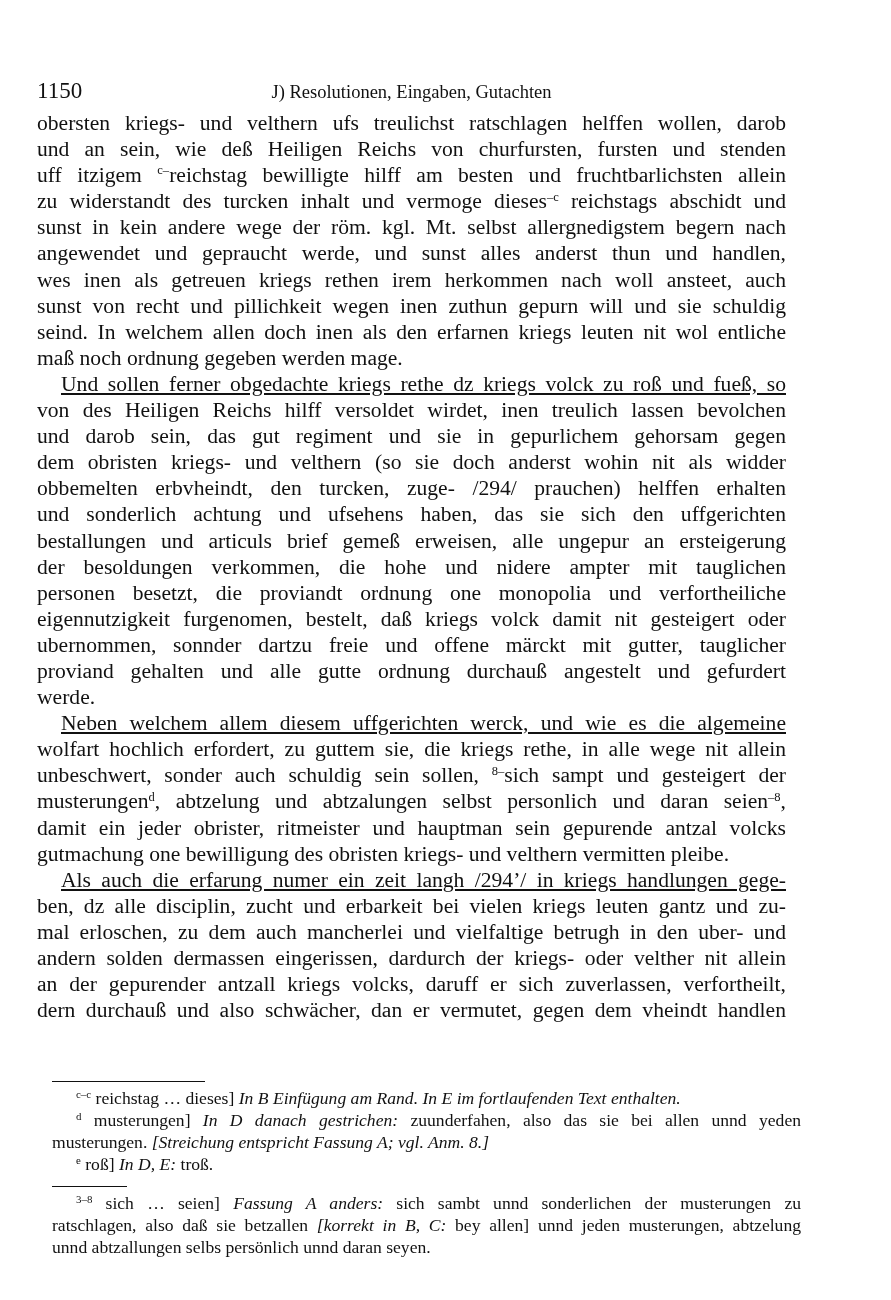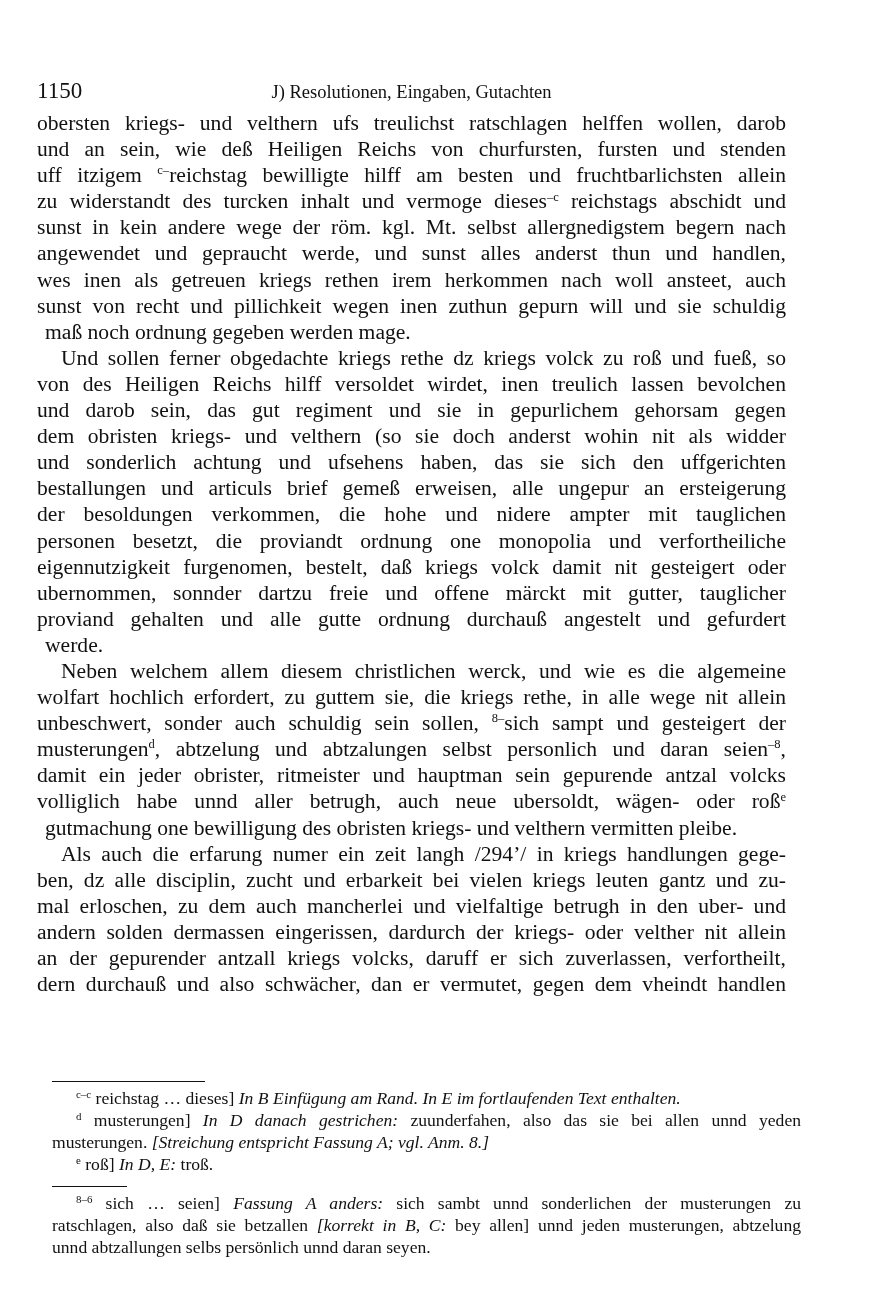--- a/index.html
+++ b/index.html
@@ -56,24 +56,24 @@
     .line {
       display: block;
       height: 26.1px;
       white-space: nowrap;
       text-align: justify;
       text-align-last: justify;
       overflow: visible;
     }
     .line.last {
       text-align-last: left;
-      margin-left: 8px;
     }
     .line.indent {
       padding-left: 24px;
+      text-decoration: underline;
     }
     sup, .sup {
       font-size: 0.58em;
       line-height: 0;
       position: relative;
       vertical-align: baseline;
       top: -0.62em;
     }
     .footnotes {
       position: absolute;
@@ -122,45 +122,46 @@
 
     <div>
       <span class="line">obersten kriegs- und velthern ufs treulichst ratschlagen helffen wollen, darob</span>
       <span class="line">und an sein, wie deß Heiligen Reichs von churfursten, fursten und stenden</span>
       <span class="line"><span>uff itzigem </span><span class="sup">c–</span><span>reichstag bewilligte hilff am besten und fruchtbarlichsten allein</span></span>
       <span class="line"><span>zu widerstandt des turcken inhalt und vermoge dieses</span><span class="sup">–c</span><span> reichstags abschidt und</span></span>
       <span class="line">sunst in kein andere wege der röm. kgl. Mt. selbst allergnedigstem begern nach</span>
       <span class="line">angewendet und gepraucht werde, und sunst alles anderst thun und handlen,</span>
       <span class="line">wes inen als getreuen kriegs rethen irem herkommen nach woll ansteet, auch</span>
       <span class="line">sunst von recht und pillichkeit wegen inen zuthun gepurn will und sie schuldig</span>
+      <span class="line">seind. In welchem allen doch inen als den erfarnen kriegs leuten nit wol entliche</span>
       <span class="line last">maß noch ordnung gegeben werden mage.</span>
     </div>
 
     <div>
       <span class="line indent">Und sollen ferner obgedachte kriegs rethe dz kriegs volck zu roß und fueß, so</span>
       <span class="line">von des Heiligen Reichs hilff versoldet wirdet, inen treulich lassen bevolchen</span>
       <span class="line">und darob sein, das gut regiment und sie in gepurlichem gehorsam gegen</span>
       <span class="line">dem obristen kriegs- und velthern (so sie doch anderst wohin nit als widder</span>
+      <span class="line">obbemelten erbvheindt, den turcken, zuge- /294/ prauchen) helffen erhalten</span>
       <span class="line">und sonderlich achtung und ufsehens haben, das sie sich den uffgerichten</span>
       <span class="line">bestallungen und articuls brief gemeß erweisen, alle ungepur an ersteigerung</span>
       <span class="line">der besoldungen verkommen, die hohe und nidere ampter mit tauglichen</span>
       <span class="line">personen besetzt, die proviandt ordnung one monopolia und verfortheiliche</span>
       <span class="line">eigennutzigkeit furgenomen, bestelt, daß kriegs volck damit nit gesteigert oder</span>
       <span class="line">ubernommen, sonnder dartzu freie und offene märckt mit gutter, tauglicher</span>
       <span class="line">proviand gehalten und alle gutte ordnung durchauß angestelt und gefurdert</span>
       <span class="line last">werde.</span>
     </div>
 
     <div>
-      <span class="line indent">Neben welchem allem diesem christlichen werck, und wie es die algemeine</span>
+      <span class="line indent">Neben welchem allem diesem uffgerichten werck, und wie es die algemeine</span>
       <span class="line">wolfart hochlich erfordert, zu guttem sie, die kriegs rethe, in alle wege nit allein</span>
       <span class="line"><span>unbeschwert, sonder auch schuldig sein sollen, </span><span class="sup">8–</span><span>sich sampt und gesteigert der</span></span>
       <span class="line"><span>musterungen</span><span class="sup">d</span><span>, abtzelung und abtzalungen selbst personlich und daran seien</span><span class="sup">–8</span><span>,</span></span>
       <span class="line">damit ein jeder obrister, ritmeister und hauptman sein gepurende antzal volcks</span>
-      <span class="line"><span>volliglich habe unnd aller betrugh, auch neue ubersoldt, wägen- oder roß</span><span class="sup">e</span></span>
       <span class="line last">gutmachung one bewilligung des obristen kriegs- und velthern vermitten pleibe.</span>
     </div>
 
     <div>
       <span class="line indent">Als auch die erfarung numer ein zeit langh /294’/ in kriegs handlungen gege-</span>
       <span class="line">ben, dz alle disciplin, zucht und erbarkeit bei vielen kriegs leuten gantz und zu-</span>
       <span class="line">mal erloschen, zu dem auch mancherlei und vielfaltige betrugh in den uber- und</span>
       <span class="line">andern solden dermassen eingerissen, dardurch der kriegs- oder velther nit allein</span>
       <span class="line">an der gepurender antzall kriegs volcks, daruff er sich zuverlassen, verfortheilt,</span>
       <span class="line">dern durchauß und also schwächer, dan er vermutet, gegen dem vheindt handlen</span>
@@ -170,18 +171,18 @@
   <div class="footnotes fn-block-1">
     <div class="fn-rule r1"></div>
     <span class="fn-line indent last"><span class="fn-mark">c–c</span> <span>reichstag … dieses]</span><em> In B Einfügung am Rand. In E im fortlaufenden Text enthalten.</em></span>
     <span class="fn-line indent"><span class="fn-mark">d</span> <span>musterungen]</span><em> In D danach gestrichen:</em><span> zuunderfahen, also das sie bei allen unnd yeden</span></span>
     <span class="fn-line last"><span>musterungen. </span><em>[Streichung entspricht Fassung A; vgl. Anm. 8.]</em></span>
     <span class="fn-line indent last"><span class="fn-mark">e</span> <span>roß]</span><em> In D, E:</em><span> troß.</span></span>
   </div>
 
   <div class="footnotes fn-block-2">
     <div class="fn-rule r2"></div>
-    <span class="fn-line indent"><span class="fn-mark">8–6</span> <span>sich … seien]</span><em> Fassung A anders:</em><span> sich sambt unnd sonderlichen der musterungen zu</span></span>
+    <span class="fn-line indent"><span class="fn-mark">3–8</span> <span>sich … seien]</span><em> Fassung A anders:</em><span> sich sambt unnd sonderlichen der musterungen zu</span></span>
     <span class="fn-line"><span>ratschlagen, also daß sie betzallen </span><em>[korrekt in B, C:</em><span> bey allen]</span><span> unnd jeden musterungen, abtzelung</span></span>
     <span class="fn-line last">unnd abtzallungen selbs persönlich unnd daran seyen.</span>
   </div>
 
 </div>
 
 </body></html>

